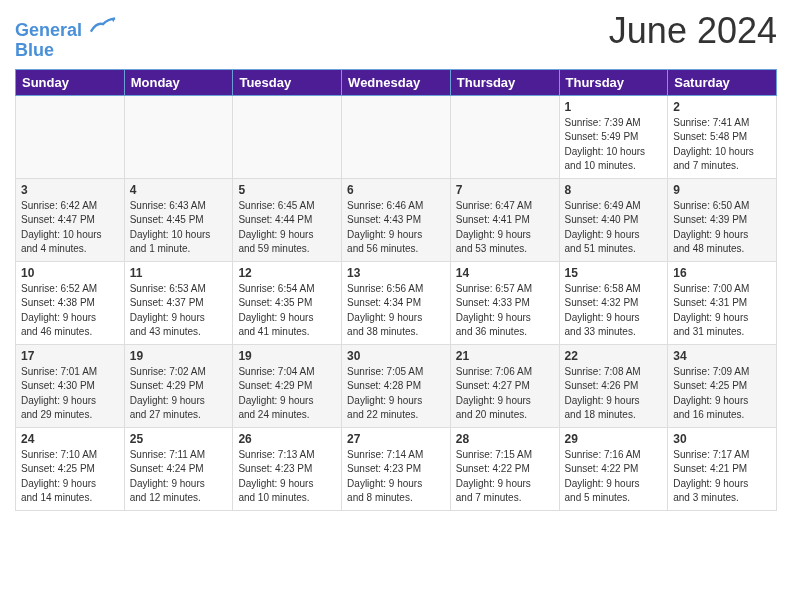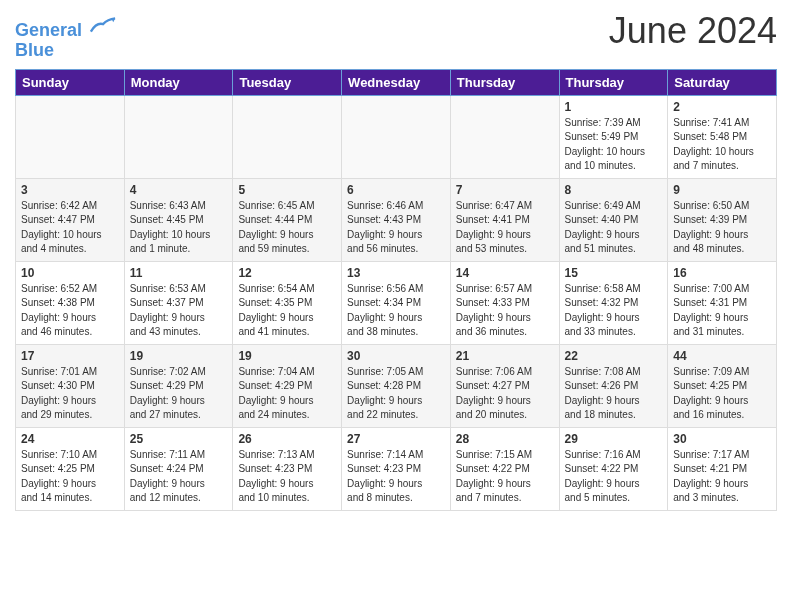--- a/index.html
+++ b/index.html
@@ -221,21 +221,21 @@
         </td>
         <td>
           <span class="day-number">21</span>
           <div class="day-info">Sunrise: 7:06 AM<br>Sunset: 4:27 PM<br>Daylight: 9 hours<br>and 20 minutes.</div>
         </td>
         <td>
           <span class="day-number">22</span>
           <div class="day-info">Sunrise: 7:08 AM<br>Sunset: 4:26 PM<br>Daylight: 9 hours<br>and 18 minutes.</div>
         </td>
         <td>
-          <span class="day-number">44</span>
+          <span class="day-number">34</span>
           <div class="day-info">Sunrise: 7:09 AM<br>Sunset: 4:25 PM<br>Daylight: 9 hours<br>and 16 minutes.</div>
         </td>
       </tr>
       <tr>
         <td>
           <span class="day-number">24</span>
           <div class="day-info">Sunrise: 7:10 AM<br>Sunset: 4:25 PM<br>Daylight: 9 hours<br>and 14 minutes.</div>
         </td>
         <td>
           <span class="day-number">25</span>

